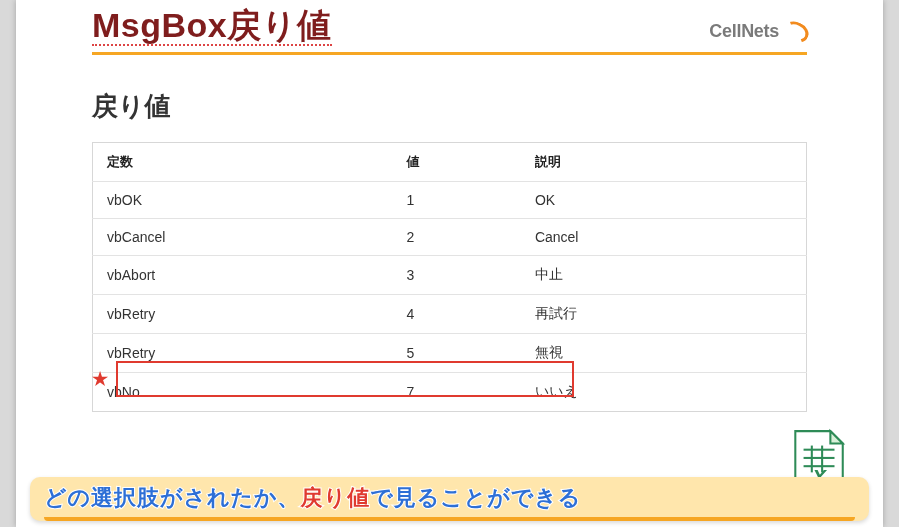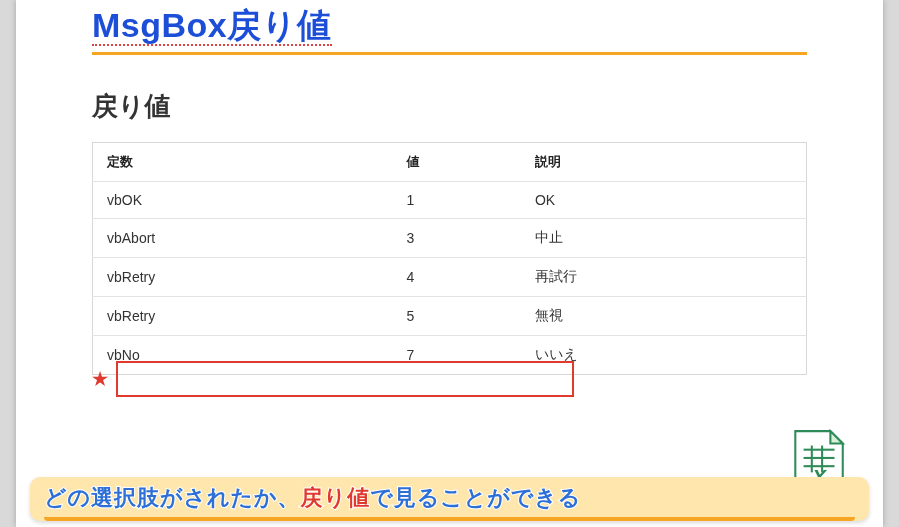--- a/index.html
+++ b/index.html
@@ -24,21 +24,21 @@
     padding: 8px 76px 0 76px;
   }
   .title-row {
     display: flex;
     justify-content: space-between;
     align-items: flex-end;
   }
   .title {
     font-size: 34px;
     font-weight: 700;
-    color: #1d4ed8;
+    color: #7f1d1d;
     letter-spacing: 0.5px;
     border-bottom: 2px dotted #d44;
     display: inline-block;
     line-height: 1.05;
     text-align: center;
   }
   .logo {
     display: flex;
     align-items: flex-end;
     gap: 2px;
@@ -164,38 +164,47 @@
   }
 </style>
 </head>
 <body>
 
 <div class="page">
   <div class="inner">
 
     <div class="title-row">
       <span class="title">MsgBox戻り値</span>
+      <div class="logo">
+        <span class="logo-text">CellNets</span>
+        <span class="logo-swoosh"></span>
+      </div>
     </div>
     <div class="hr"></div>
 
     <div class="subhead">戻り値</div>
 
     <table class="table">
       <thead>
         <tr>
           <th class="col-const">定数</th>
           <th class="col-val">値</th>
           <th class="col-desc">説明</th>
         </tr>
       </thead>
       <tbody>
         <tr>
           <td>vbOK</td>
           <td>1</td>
           <td>OK</td>
+        </tr>
+        <tr>
+          <td>vbCancel</td>
+          <td>2</td>
+          <td>Cancel</td>
         </tr>
         <tr>
           <td>vbAbort</td>
           <td>3</td>
           <td>中止</td>
         </tr>
         <tr>
           <td>vbRetry</td>
           <td>4</td>
           <td>再試行</td>

